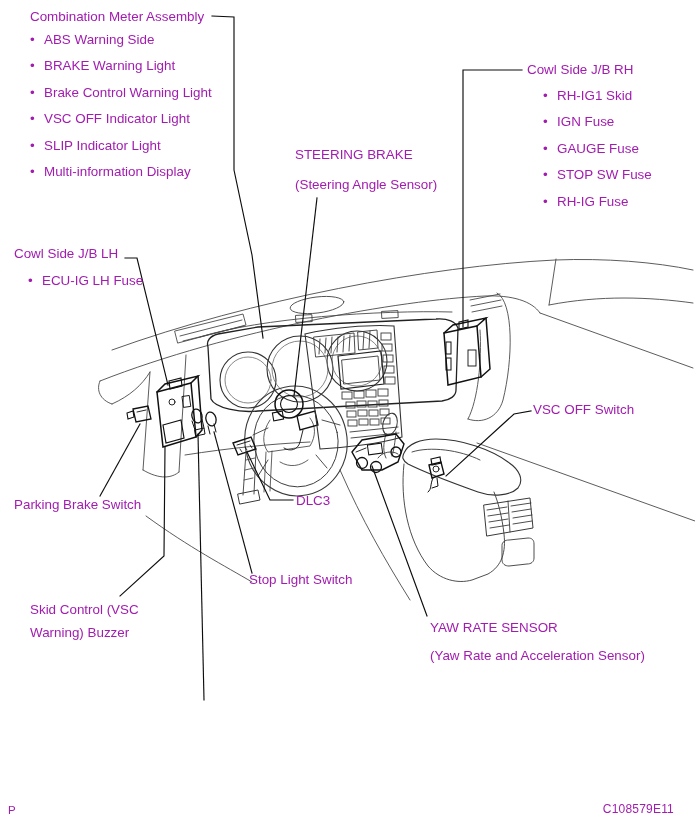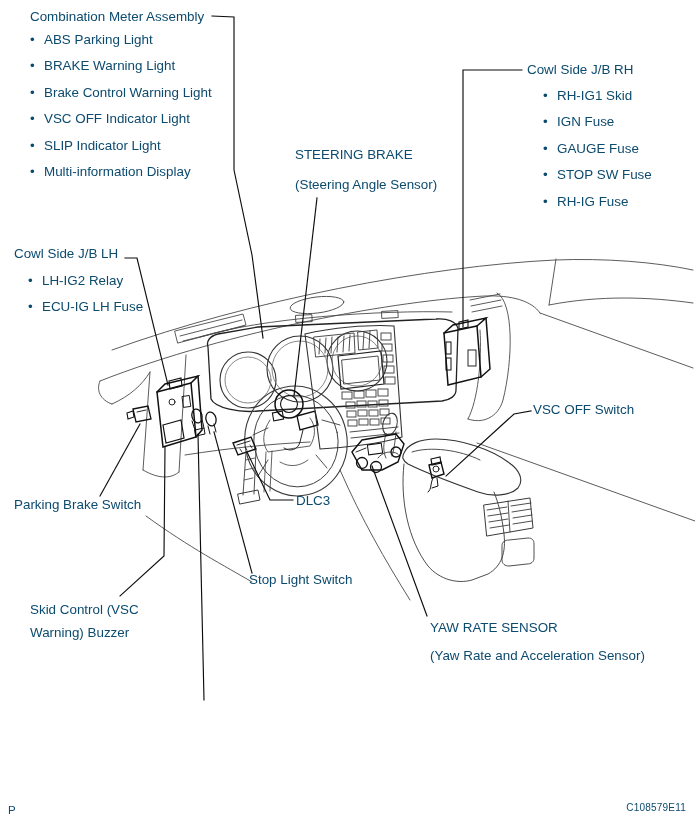--- a/index.html
+++ b/index.html
@@ -1,27 +1,27 @@
 <!DOCTYPE html>
 <html><head>
 <meta charset="utf-8">
 <style>
   html,body{margin:0;padding:0;background:#ffffff;}
   .canvas{
     position:relative;width:695px;height:829px;background:#ffffff;overflow:hidden;
-    font-family:"Liberation Sans","DejaVu Sans",sans-serif;color:#0c4a6e;
+    font-family:"Liberation Sans","DejaVu Sans",sans-serif;color:#a21caf;
   }
   .art{position:absolute;left:0;top:0;width:695px;height:829px;}
   .lbl{position:absolute;font-size:13.4px;line-height:15px;white-space:nowrap;}
   .bullets{position:absolute;font-size:13.4px;}
   .bullet-item{position:relative;line-height:26.4px;padding-left:14px;white-space:nowrap;}
   .bullet-item::before{content:"\2022";position:absolute;left:0;top:0;}
   .bullets-tight .bullet-item{line-height:26px;}
   .page-marker{position:absolute;left:8px;top:804px;font-size:11.5px;}
-  .fig-code{position:absolute;right:9px;top:802px;font-size:10px;letter-spacing:.2px;}
+  .fig-code{position:absolute;right:21px;top:802px;font-size:12px;letter-spacing:.2px;}
 </style>
 </head>
 <body>
 
 <div class="canvas">
 
   <svg class="art" viewBox="0 0 695 829">
 
     <g stroke="#4a4a4a" stroke-width="0.9" fill="none" stroke-linecap="round">
 
@@ -200,21 +200,21 @@
       <path d="M293,500 L270,500 L247,452"></path>
       <path d="M252,573 L214,432"></path>
       <path d="M198,434 L204,700"></path>
       <path d="M372,466 L427,616"></path>
       <path d="M531,411 L514,414 L446,476"></path>
     </g>
   </svg>
 
   <div class="lbl" style="left:30px;top:9px">Combination Meter Assembly</div>
   <div class="bullets" style="left:30px;top:27px">
-    <div class="bullet-item">ABS Parking Light</div>
+    <div class="bullet-item">ABS Warning Side</div>
     <div class="bullet-item">BRAKE Warning Light</div>
     <div class="bullet-item">Brake Control Warning Light</div>
     <div class="bullet-item">VSC OFF Indicator Light</div>
     <div class="bullet-item">SLIP Indicator Light</div>
     <div class="bullet-item">Multi-information Display</div>
   </div>
 
   <div class="lbl" style="left:527px;top:62px">Cowl Side J/B RH</div>
   <div class="bullets" style="left:543px;top:83px">
     <div class="bullet-item">RH-IG1 Skid</div>
@@ -222,21 +222,20 @@
     <div class="bullet-item">GAUGE Fuse</div>
     <div class="bullet-item">STOP SW Fuse</div>
     <div class="bullet-item">RH-IG Fuse</div>
   </div>
 
   <div class="lbl" style="left:295px;top:147px">STEERING BRAKE</div>
   <div class="lbl" style="left:295px;top:177px">(Steering Angle Sensor)</div>
 
   <div class="lbl" style="left:14px;top:246px">Cowl Side J/B LH</div>
   <div class="bullets bullets-tight" style="left:28px;top:268px">
-    <div class="bullet-item">LH-IG2 Relay</div>
     <div class="bullet-item">ECU-IG LH Fuse</div>
   </div>
 
   <div class="lbl" style="left:533px;top:402px">VSC OFF Switch</div>
 
   <div class="lbl" style="left:14px;top:497px">Parking Brake Switch</div>
 
   <div class="lbl" style="left:296px;top:493px">DLC3</div>
 
   <div class="lbl" style="left:249px;top:572px">Stop Light Switch</div>

